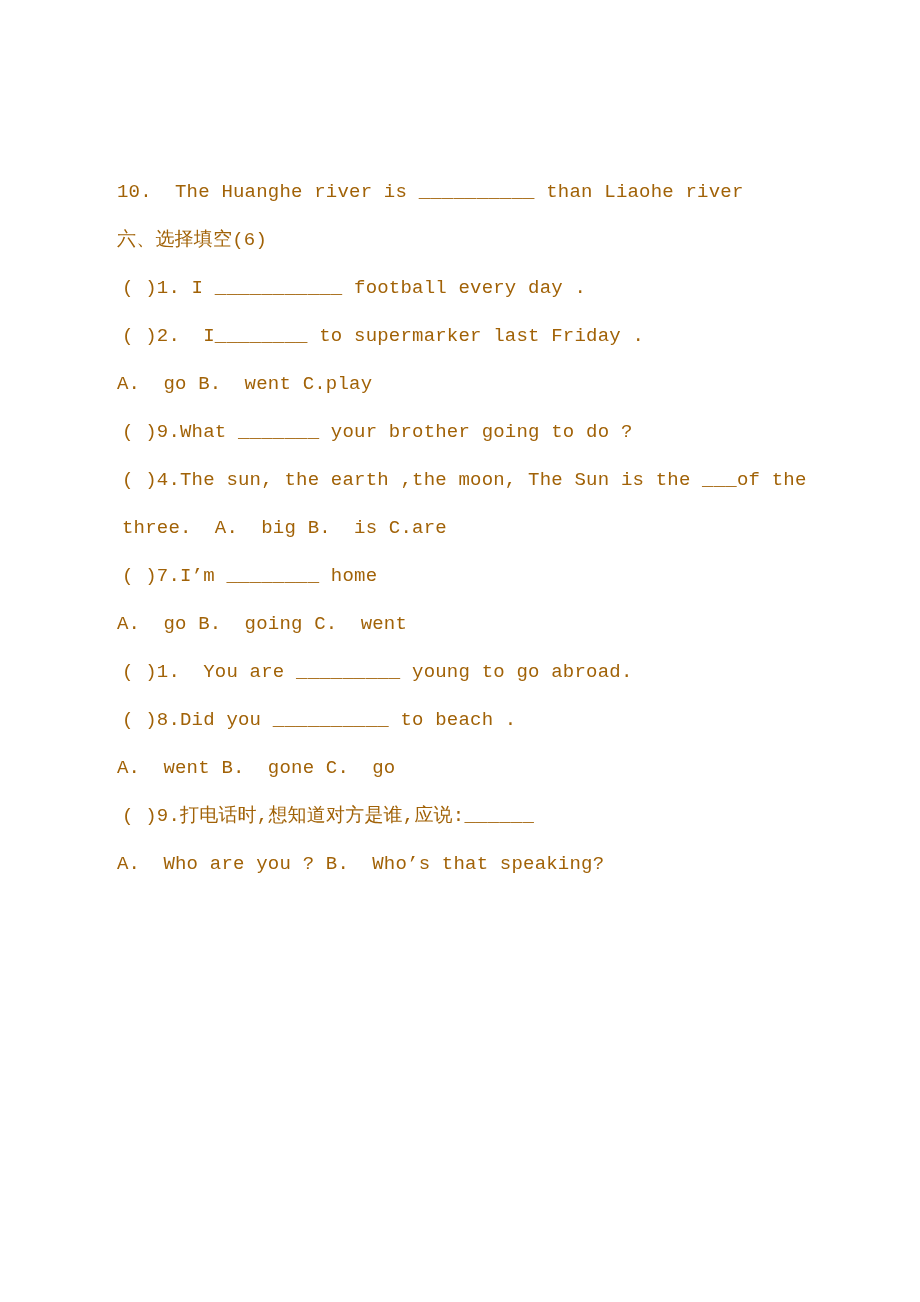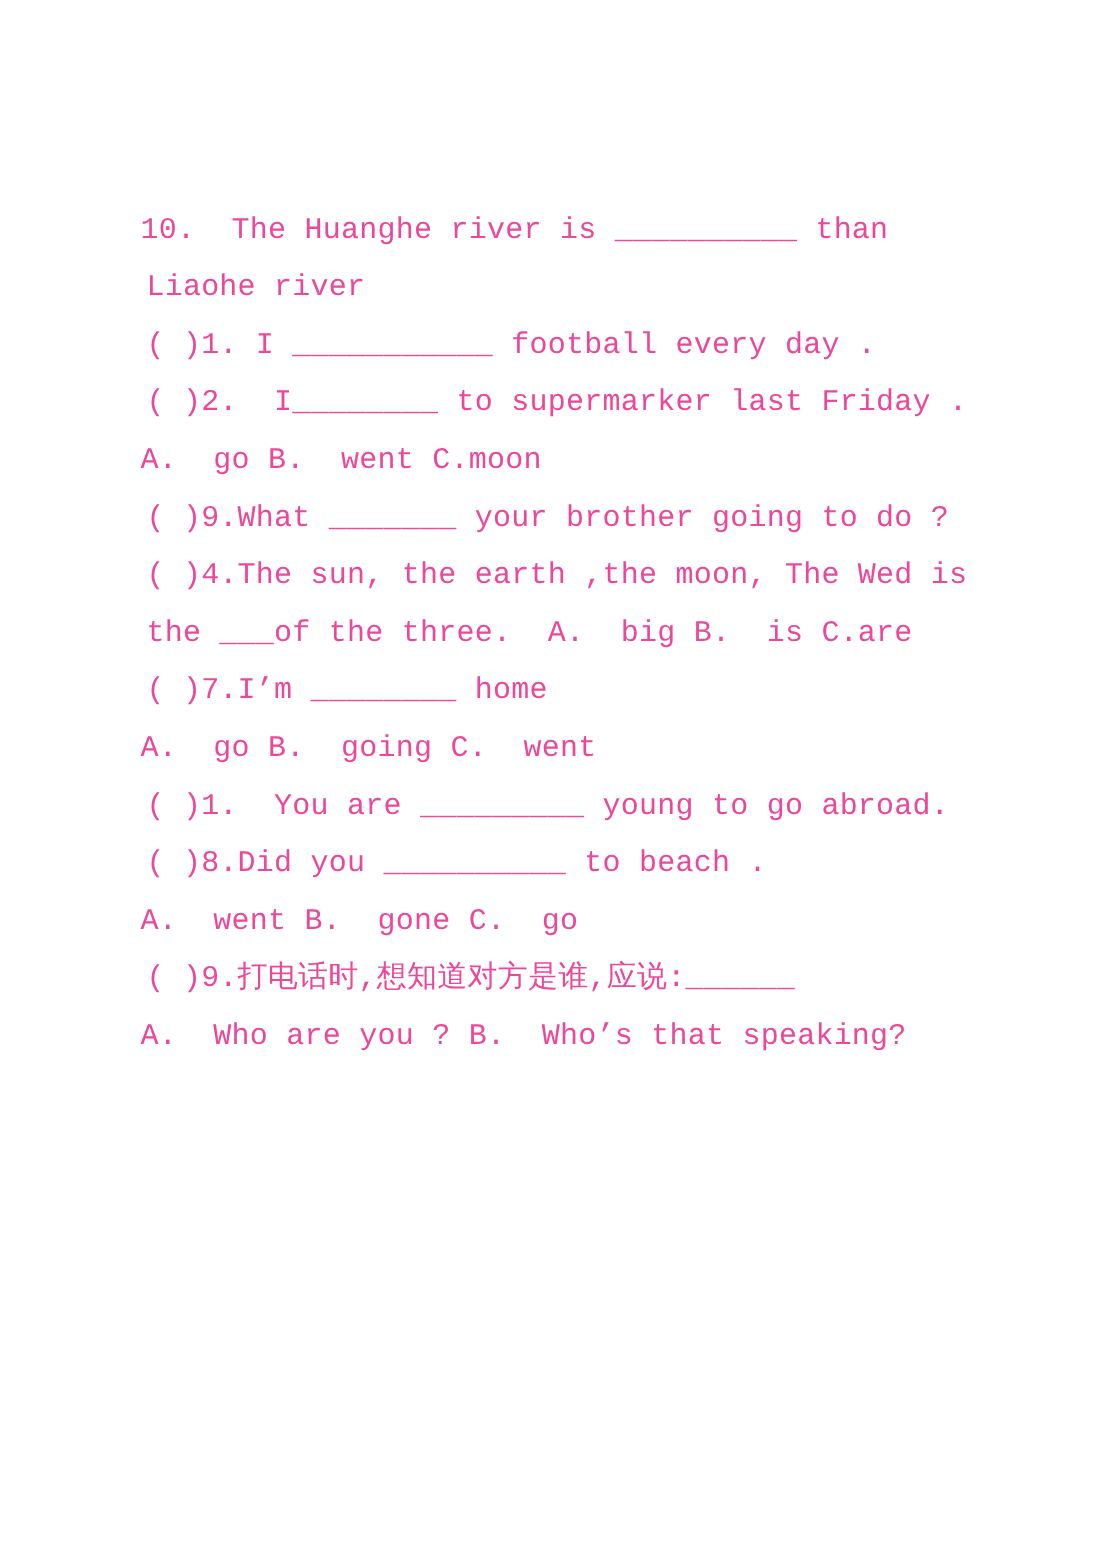--- a/index.html
+++ b/index.html
@@ -30,26 +30,26 @@
 
   
   .content {
     position: absolute;
     left: 122px;
     top: 168px;
     width: 700px;
   }
 
   .line {
-    font-size: 25px;
+    font-size: 19px;
     line-height: 48px;
     letter-spacing: 0.2px;
     white-space: pre-wrap;
     word-break: normal;
-    color: #ec4899;
+    color: #a16207;
   }
 
   
   .line.stem {
     text-indent: 0;
   }
 
   
   .line.options {
     text-indent: -5px;
@@ -72,29 +72,30 @@
   }
 </style>
 </head>
 <body>
 
 <div class="page">
   <div class="content">
 
     <div class="line carryover">10.  The Huanghe river is __________ than Liaohe river</div>
 
+    <div class="line section-heading">六、选择填空(6)</div>
 
     <div class="line stem">( )1. I ___________ football every day .</div>
 
     <div class="line stem">( )2.  I________ to supermarker last Friday .</div>
-    <div class="line options">A.  go B.  went C.moon</div>
+    <div class="line options">A.  go B.  went C.play</div>
 
     <div class="line stem">( )9.What _______ your brother going to do ?</div>
 
-    <div class="line stem wrap">( )4.The sun, the earth ,the moon, The Wed is the ___of the three.  A.  big B.  is C.are</div>
+    <div class="line stem wrap">( )4.The sun, the earth ,the moon, The Sun is the ___of the three.  A.  big B.  is C.are</div>
 
 
     <div class="line stem">( )7.I’m ________ home</div>
     <div class="line options">A.  go B.  going C.  went</div>
 
     <div class="line stem">( )1.  You are _________ young to go abroad.</div>
 
     <div class="line stem">( )8.Did you __________ to beach .</div>
     <div class="line options">A.  went B.  gone C.  go</div>
 

